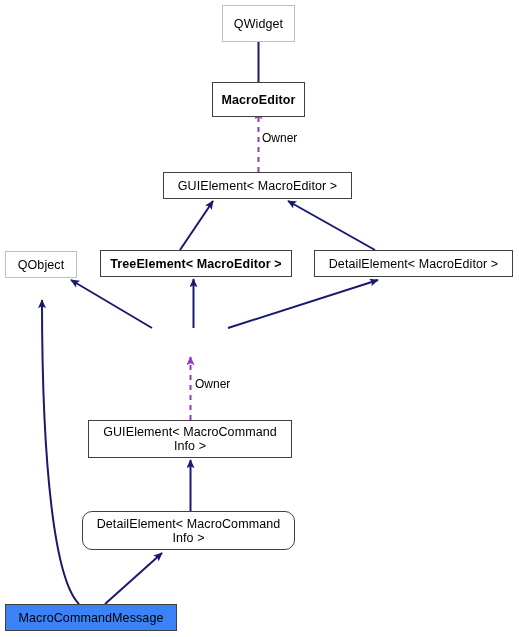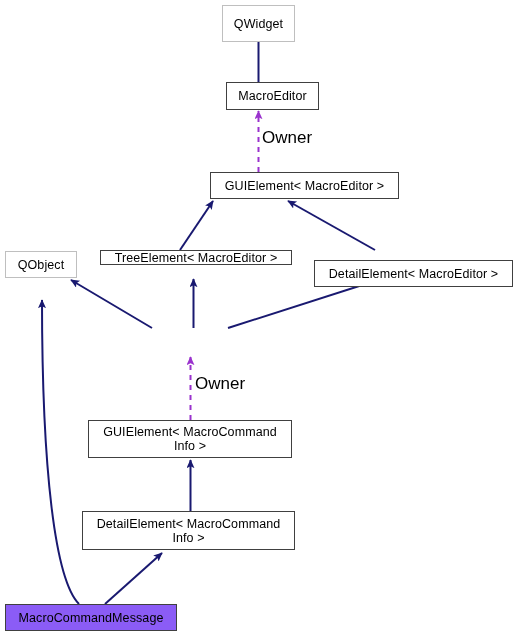--- a/index.html
+++ b/index.html
@@ -39,25 +39,25 @@
     letter-spacing: 0.1px;
     white-space: pre-line;
     z-index: 2;
   }
   .node.external {
     border: 1px solid #bfbfbf;
     background: #ffffff;
   }
   .node.current {
     border: 1px solid #404040;
-    background: #8b5cf6;
+    background: #3b82f6;
   }
   .edge-label {
     position: absolute;
-    font-size: 17px;
+    font-size: 12px;
     line-height: 14px;
     color: #000000;
     white-space: nowrap;
     z-index: 3;
     text-align: right;
   }
 </style>
 </head>
 <body>
 
@@ -91,35 +91,35 @@
 
     <line x1="190.5" y1="511" x2="190.5" y2="460" stroke="#191970" stroke-width="2" marker-end="url(#arrow-navy)"></line>
 
     <line x1="105" y1="604" x2="162" y2="553" stroke="#191970" stroke-width="2" marker-end="url(#arrow-navy)"></line>
 
     <path d="M 79 604 C 55 580, 42 470, 42 300" fill="none" stroke="#191970" stroke-width="2" marker-end="url(#arrow-navy)"></path>
   </svg>
 
   <div class="node external" style="left:222px; top:5px; width:73px; height:37px;">QWidget</div>
 
-  <div class="node" style="left:226px; top:82px; width:93px; height:28px;">MacroEditor</div>
+  <div class="node" style="left:212px; top:82px; width:93px; height:35px;font-weight:bold;">MacroEditor</div>
 
-  <div class="node" style="left:163px; top:172px; width:189px; height:27px;margin-left:47px;">GUIElement&lt; MacroEditor &gt;</div>
+  <div class="node" style="left:163px; top:172px; width:189px; height:27px;">GUIElement&lt; MacroEditor &gt;</div>
 
   <div class="node external" style="left:5px; top:251px; width:72px; height:27px;">QObject</div>
 
-  <div class="node" style="left:100px; top:250px; width:192px; height:15px;">TreeElement&lt; MacroEditor &gt;</div>
+  <div class="node" style="left:100px; top:250px; width:192px; height:27px;font-weight:bold;">TreeElement&lt; MacroEditor &gt;</div>
 
-  <div class="node" style="left:314px; top:260px; width:199px; height:27px;">DetailElement&lt; MacroEditor &gt;</div>
+  <div class="node" style="left:314px; top:250px; width:199px; height:27px;">DetailElement&lt; MacroEditor &gt;</div>
 
 
   <div class="node" style="left:88px; top:420px; width:204px; height:38px;">GUIElement&lt; MacroCommand
 Info &gt;</div>
 
-  <div class="node" style="left:82px; top:511px; width:213px; height:39px;">DetailElement&lt; MacroCommand
+  <div class="node" style="left:82px; top:511px; width:213px; height:39px;border-radius:10px;">DetailElement&lt; MacroCommand
 Info &gt;</div>
 
   <div class="node current" style="left:5px; top:604px; width:172px; height:27px;">MacroCommandMessage</div>
 
   <div class="edge-label" style="left:262px; top:131px;">Owner</div>
 
   <div class="edge-label" style="left:195px; top:377px;">Owner</div>
 
 </div>
 

